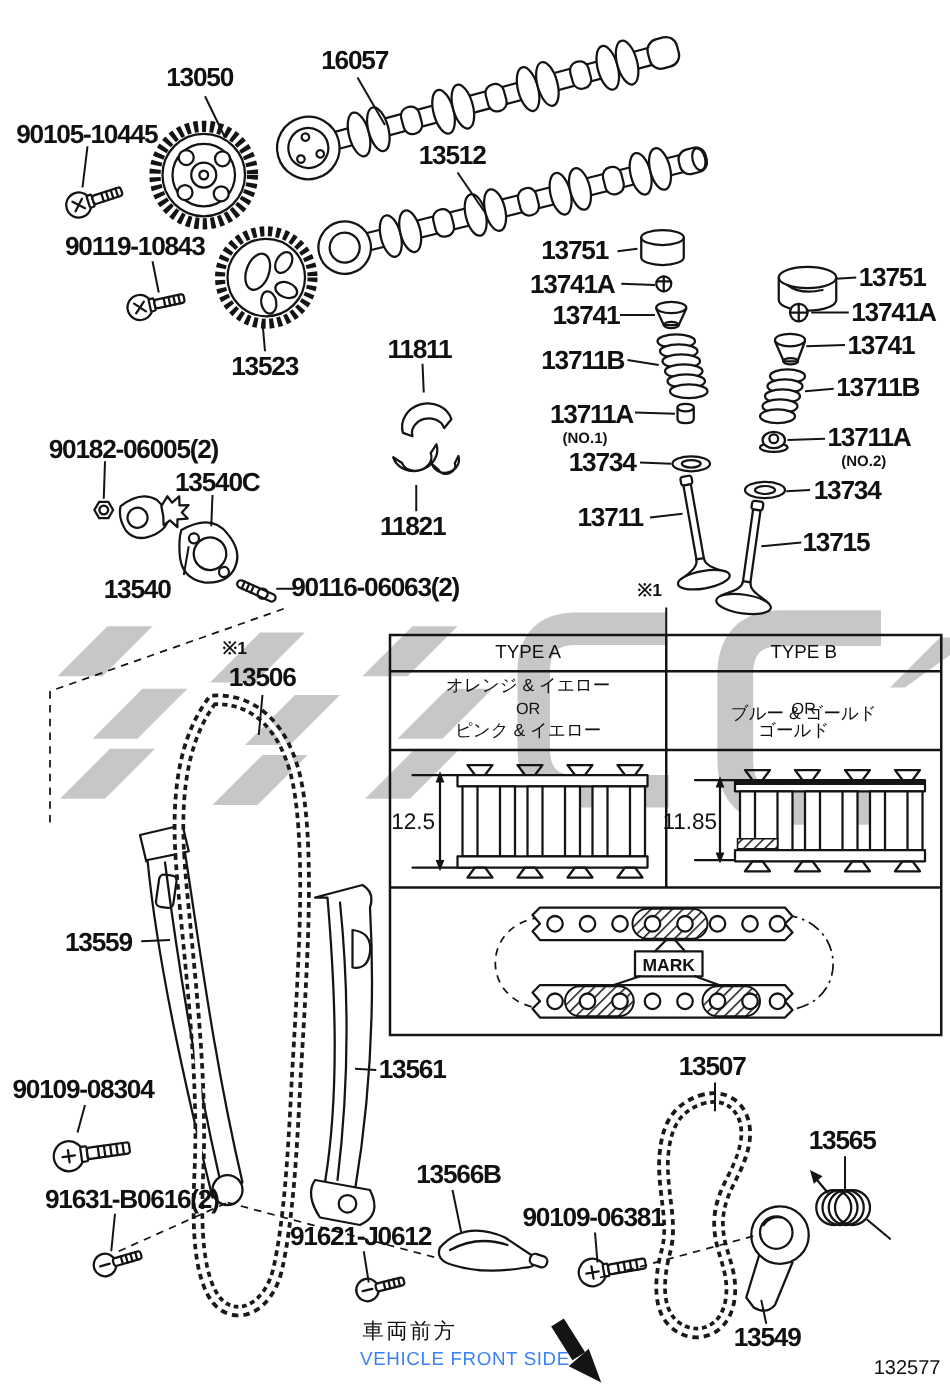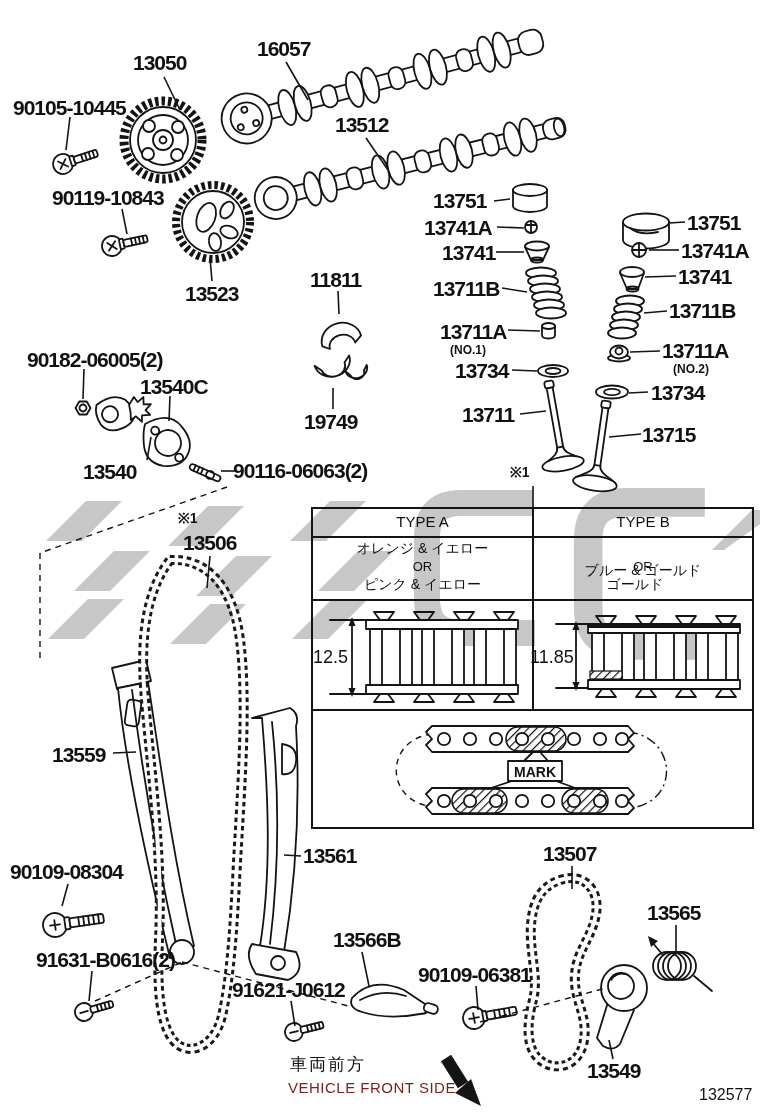--- a/index.html
+++ b/index.html
@@ -9,21 +9,21 @@
   .lbl{position:absolute;font:bold 21px/1 "Liberation Sans",sans-serif;letter-spacing:-1px;
        white-space:nowrap;color:#111;}
   .lbl.sm{font:bold 12px/1 "Liberation Sans",sans-serif;letter-spacing:0;}
   .lbl.ref{font:bold 14px/1 "Liberation Sans",sans-serif;letter-spacing:0;}
   .tbl{position:absolute;font:15px/1.1 "Liberation Sans",sans-serif;text-align:center;color:#111;}
   .tbl.jp{font-size:14px;}
   .tbl.or{font-size:13px;}
   .tbl.dim{font-size:18px;text-align:right;}
   .tbl.mark{font:bold 14px/1 "Liberation Sans",sans-serif;}
   .foot-jp{position:absolute;font:17px/1 "Liberation Sans",sans-serif;letter-spacing:2px;color:#111;}
-  .foot-en{position:absolute;font:15px/1 "Liberation Sans",sans-serif;letter-spacing:.5px;color:#7f1d1d;}
+  .foot-en{position:absolute;font:15px/1 "Liberation Sans",sans-serif;letter-spacing:.5px;color:#3b82f6;}
   .fig-no{position:absolute;font:16px/1 "Liberation Sans",sans-serif;color:#111;}
   
   .s{stroke:#141414;stroke-width:1.8;fill:none;stroke-linecap:round;stroke-linejoin:round;}
   .f{stroke:#141414;stroke-width:1.8;fill:#fff;stroke-linejoin:round;}
   .dash{stroke:#141414;stroke-width:1.4;fill:none;stroke-dasharray:6 5;}
   .chainA{fill:none;stroke:#1a1a1a;stroke-width:10;stroke-dasharray:4.5 3.5;}
   .chainB{fill:none;stroke:#fff;stroke-width:4;}
   .wm{fill:#c7c7c7;}
   .wmS{fill:none;stroke:#c7c7c7;stroke-width:26;}
   .tline{stroke:#141414;stroke-width:2;fill:none;}
@@ -447,41 +447,41 @@
   </g>
 </svg>
 
 <div class="lbl" style="left:133px;top:52px">13050</div>
 <div class="lbl" style="left:257px;top:38px">16057</div>
 <div class="lbl" style="left:335px;top:114px">13512</div>
 <div class="lbl" style="left:13px;top:97px">90105-10445</div>
 <div class="lbl" style="left:52px;top:187px">90119-10843</div>
 <div class="lbl" style="left:185px;top:283px">13523</div>
 <div class="lbl" style="left:310px;top:269px">11811</div>
-<div class="lbl" style="left:304px;top:411px">19749</div>
+<div class="lbl" style="left:304px;top:411px">11821</div>
 
 <div class="lbl" style="left:433px;top:190px">13751</div>
 <div class="lbl" style="left:424px;top:217px">13741A</div>
 <div class="lbl" style="left:442px;top:242px">13741</div>
 <div class="lbl" style="left:433px;top:278px">13711B</div>
 <div class="lbl" style="left:440px;top:321px">13711A</div>
 <div class="lbl sm" style="left:450px;top:344px">(NO.1)</div>
 <div class="lbl" style="left:455px;top:360px">13734</div>
 <div class="lbl" style="left:462px;top:404px">13711</div>
 
 <div class="lbl" style="left:687px;top:212px">13751</div>
 <div class="lbl" style="left:681px;top:240px">13741A</div>
 <div class="lbl" style="left:678px;top:266px">13741</div>
 <div class="lbl" style="left:669px;top:300px">13711B</div>
 <div class="lbl" style="left:662px;top:340px">13711A</div>
 <div class="lbl sm" style="left:673px;top:363px">(NO.2)</div>
 <div class="lbl" style="left:651px;top:382px">13734</div>
 <div class="lbl" style="left:642px;top:424px">13715</div>
 
-<div class="lbl" style="left:27px;top:349px">90182-06005(2)</div>
+<div class="lbl" style="left:39px;top:349px">90182-06005(2)</div>
 <div class="lbl" style="left:140px;top:376px">13540C</div>
 <div class="lbl" style="left:83px;top:461px">13540</div>
 <div class="lbl" style="left:233px;top:460px">90116-06063(2)</div>
 <div class="lbl ref" style="left:178px;top:511px">※1</div>
 <div class="lbl" style="left:183px;top:532px">13506</div>
 <div class="lbl" style="left:52px;top:744px">13559</div>
 <div class="lbl" style="left:10px;top:861px">90109-08304</div>
 <div class="lbl" style="left:36px;top:949px">91631-B0616(2)</div>
 <div class="lbl" style="left:303px;top:845px">13561</div>
 <div class="lbl" style="left:333px;top:929px">13566B</div>

